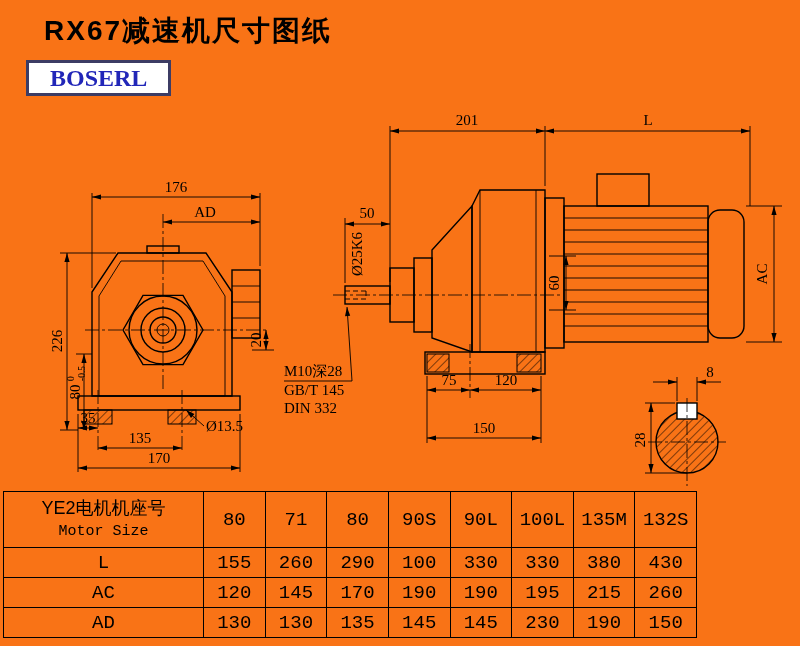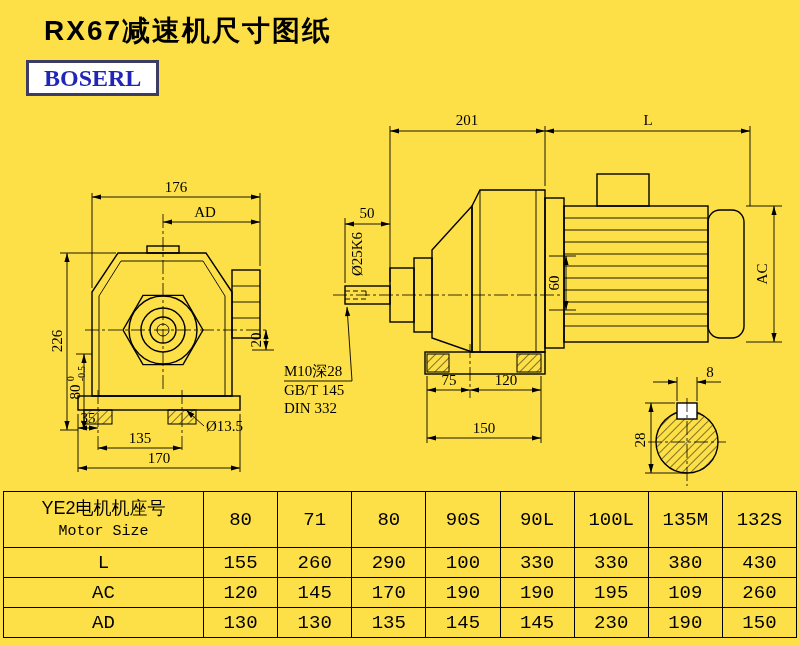--- a/index.html
+++ b/index.html
@@ -1,35 +1,35 @@
 <!DOCTYPE html>
 <html><head>
 <meta charset="utf-8">
 <style>
   html,body{margin:0;padding:0;background:#fff;}
-  .page{position:relative;width:800px;height:646px;background:#fde047;overflow:hidden;
+  .page{position:relative;width:800px;height:646px;background:#f97316;overflow:hidden;
         font-family:"Liberation Sans",sans-serif;color:#000;}
   .title{position:absolute;left:44px;top:12px;font-size:28px;font-weight:bold;
          letter-spacing:2px;white-space:nowrap;}
   .logo{position:absolute;left:26px;top:60px;border:3px solid #3c3c64;
-        padding:0 15px;font-family:"Liberation Serif",serif;font-weight:bold;
+        padding:0 21px;font-family:"Liberation Serif",serif;font-weight:bold;
         font-size:24px;line-height:30px;color:#2126b8;background:#fff;}
   svg.draw{position:absolute;left:0;top:0;}
   
   .o{fill:none;stroke:#000;stroke-width:1.4;}
   .t{fill:none;stroke:#000;stroke-width:0.9;}
   .cl{fill:none;stroke:#000;stroke-width:0.8;stroke-dasharray:14 3 3 3;}
   .hd{fill:none;stroke:#000;stroke-width:0.9;stroke-dasharray:5 3;}
   .oh{stroke:#000;stroke-width:1;fill:url(#h);}
   .ow{fill:#fff;stroke:#000;stroke-width:1.4;}
   svg text{font-family:"Liberation Serif",serif;font-size:15px;fill:#000;text-anchor:middle;}
   svg text.st{text-anchor:start;}
   svg text.sm{font-size:9.5px;text-anchor:start;}
   
-  table.spec{position:absolute;left:3px;top:491px;width:794px;border-collapse:collapse;
+  table.spec{position:absolute;left:3px;top:491px;width:694px;border-collapse:collapse;
              table-layout:fixed;font-family:"Liberation Mono","DejaVu Sans Mono",monospace;
              font-size:19px;text-align:center;}
   table.spec col.c0{width:200px;}
   table.spec th,table.spec td{border:1.5px solid #000;padding:0;vertical-align:middle;
              font-weight:normal;}
   table.spec tr.hdr th{height:55px;}
   table.spec tr.row td{height:29px;}
   .cnline{font-family:"Liberation Sans",sans-serif;font-size:18px;line-height:24px;}
   .enline{font-size:15px;line-height:24px;}
 </style>
@@ -251,21 +251,21 @@
         <td>430</td>
       </tr>
       <tr class="row">
         <td>AC</td>
         <td>120</td>
         <td>145</td>
         <td>170</td>
         <td>190</td>
         <td>190</td>
         <td>195</td>
-        <td>109</td>
+        <td>215</td>
         <td>260</td>
       </tr>
       <tr class="row">
         <td>AD</td>
         <td>130</td>
         <td>130</td>
         <td>135</td>
         <td>145</td>
         <td>145</td>
         <td>230</td>

